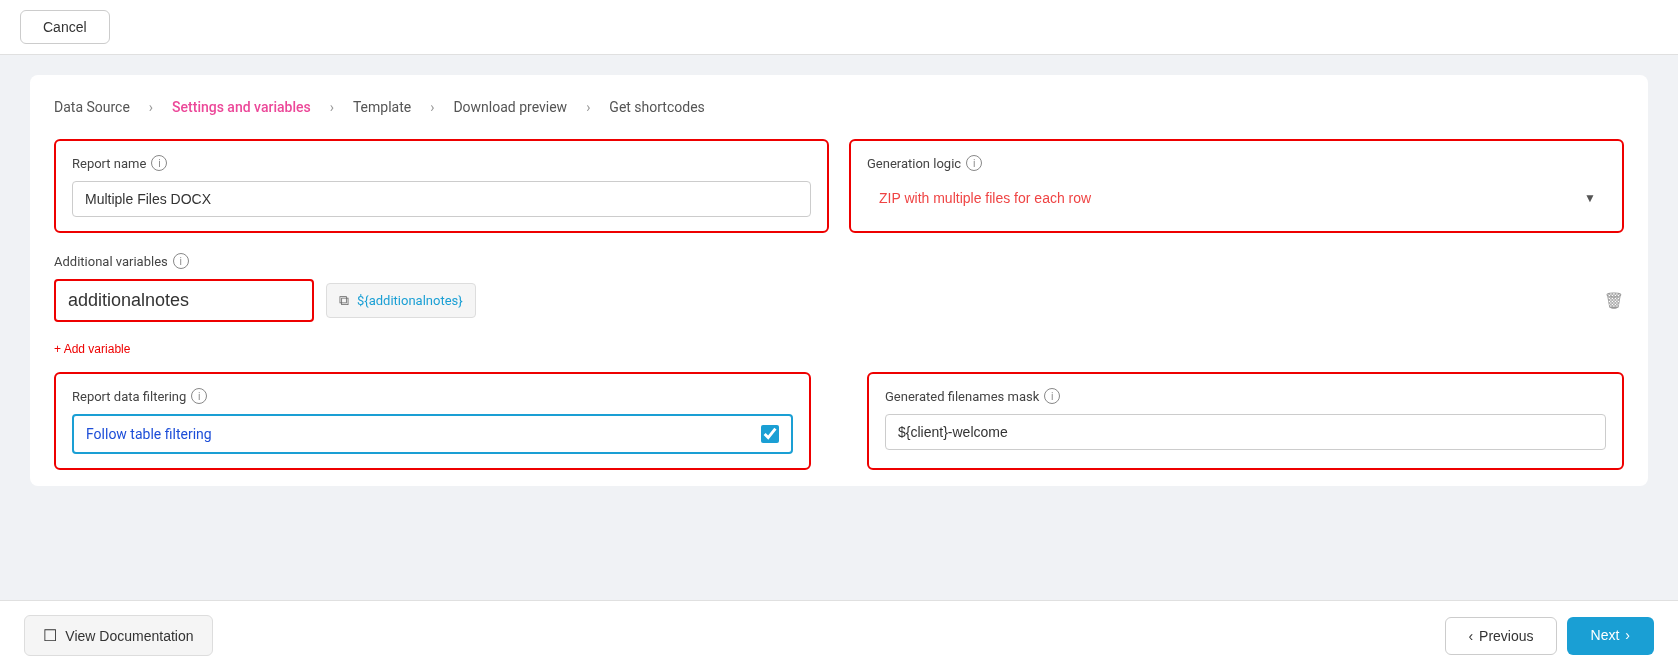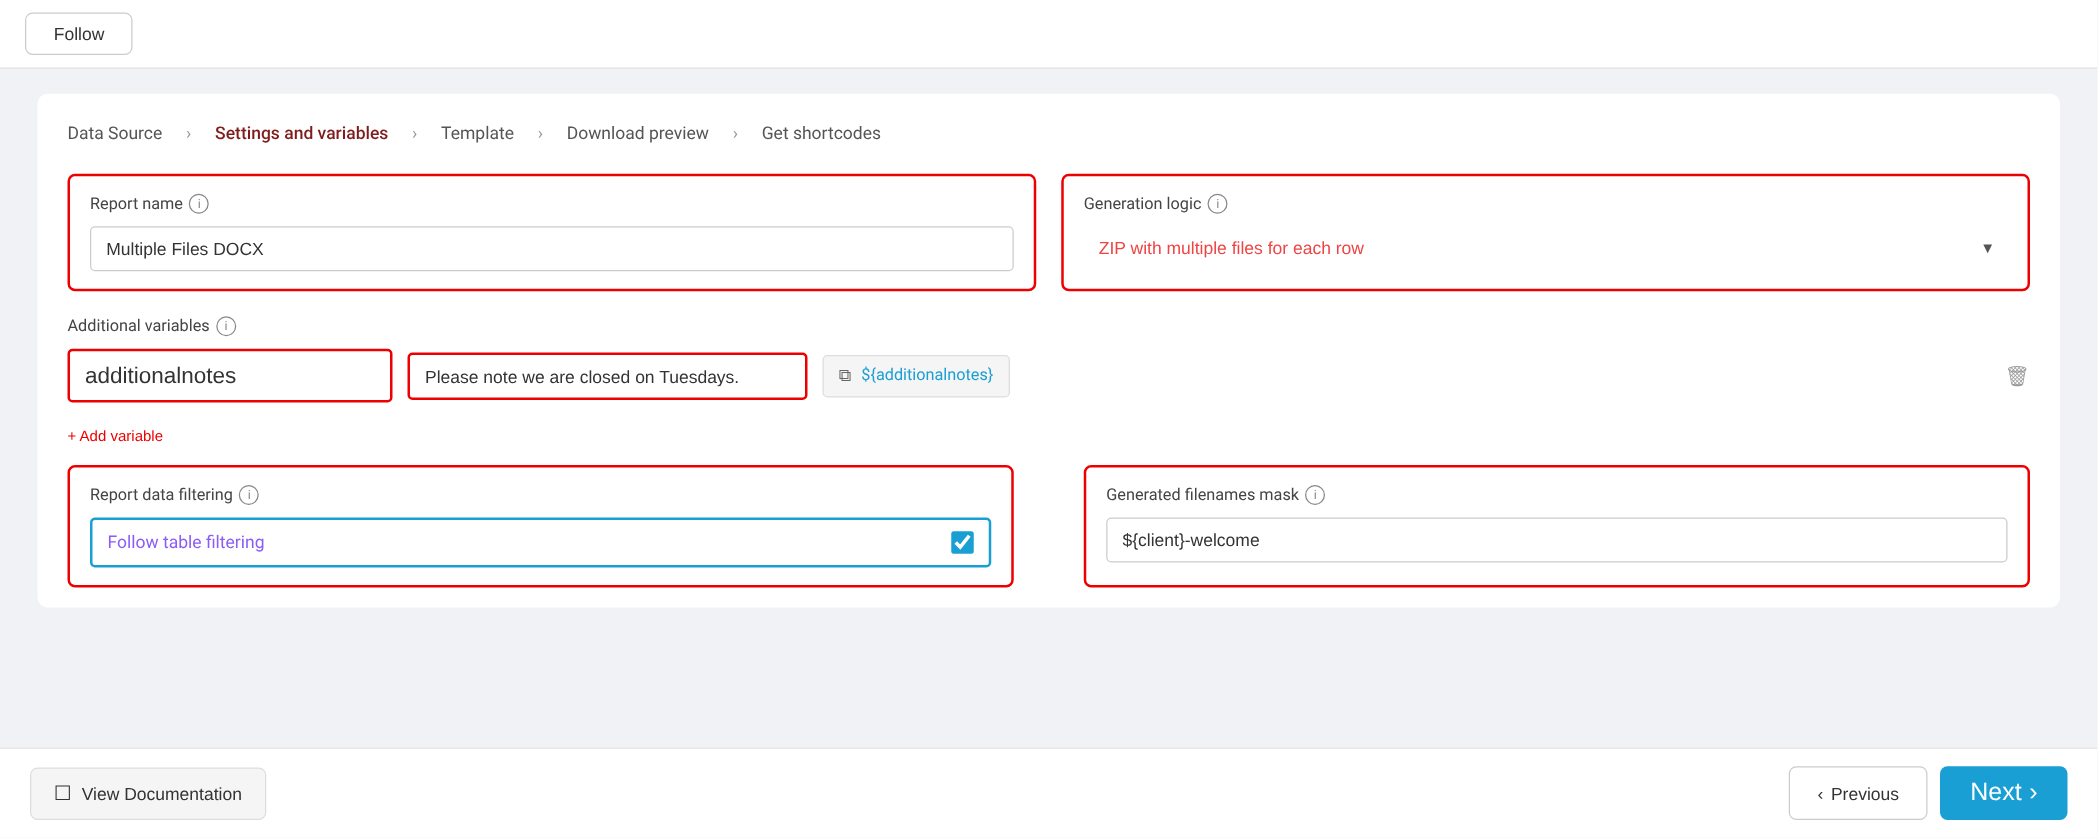--- a/index.html
+++ b/index.html
@@ -69,21 +69,21 @@
       margin-bottom: 24px;
       color: #555;
     }
     .breadcrumb-sep {
       color: #999;
     }
     .breadcrumb-item {
       color: #555;
     }
     .breadcrumb-item.active {
-      color: #7f1d1d;
+      color: #ec4899;
       font-weight: 500;
     }
 
     
     .form-row {
       display: flex;
       gap: 20px;
       margin-bottom: 20px;
     }
     .form-group {
@@ -238,21 +238,21 @@
       display: flex;
       align-items: center;
       gap: 10px;
       border: 2px solid #1a9fd4;
       border-radius: 4px;
       padding: 9px 12px;
       background: #fff;
     }
     .checkbox-row label {
       font-size: 14px;
-      color: #8b5cf6;
+      color: #1d4ed8;
       flex: 1;
     }
     .checkbox-blue {
       width: 18px;
       height: 18px;
       accent-color: #1a9fd4;
       cursor: pointer;
     }
 
     
@@ -294,21 +294,21 @@
       cursor: pointer;
     }
     .next-btn {
       display: flex;
       align-items: flex-start;
       gap: 6px;
       background: #1a9fd4;
       border: none;
       border-radius: 6px;
       padding: 10px 24px;
-      font-size: 20px;
+      font-size: 14px;
       color: #fff;
       cursor: pointer;
       font-weight: 500;
     }
 
     
     .vars-section {
       background: #fff;
       border-radius: 6px;
       padding: 14px 16px;
@@ -325,21 +325,21 @@
       background: #fff;
       border-radius: 8px;
       padding: 24px 24px 16px 24px;
       margin-bottom: 0;
     }
   </style>
 </head>
 <body>
 
 <div class="top-bar">
-  <button class="cancel-button">Follow</button>
+  <button class="cancel-button">Cancel</button>
 </div>
 
 <div class="main-content">
 
   <div class="content-card">
 
     
     <nav class="breadcrumb">
       <span class="breadcrumb-item">Data Source</span>
       <span class="breadcrumb-sep">›</span>
@@ -380,21 +380,20 @@
     </div>
 
     
     <div class="vars-section" style="border:none;padding:0;background:transparent;margin-bottom:16px;">
       <div class="section-label">
         <span>Additional variables</span>
         <span class="info-icon">i</span>
       </div>
       <div class="vars-outer-row">
         <input class="var-name-input" type="text" value="additionalnotes" style="">
-        <input class="var-value-input" type="text" value="Please note we are closed on Tuesdays." style="">
         <div class="var-shortcode">
           <span class="copy-icon" title="Copy">⧉</span>
           <span>${additionalnotes}</span>
         </div>
         <span class="delete-icon" title="Delete">🗑</span>
       </div>
     </div>
 
     
     <button class="add-variable-btn">+ Add variable</button>

